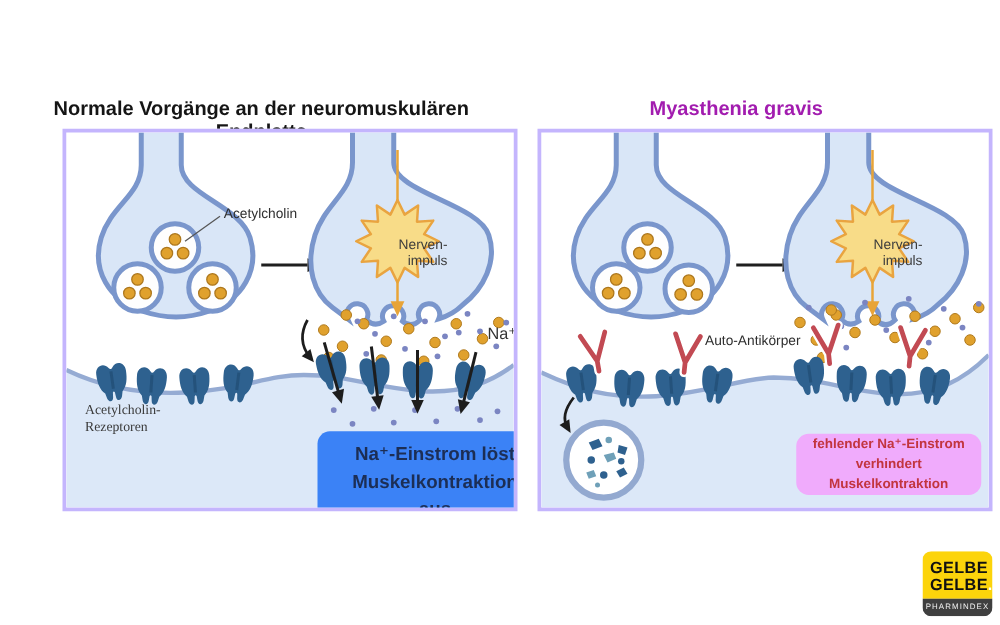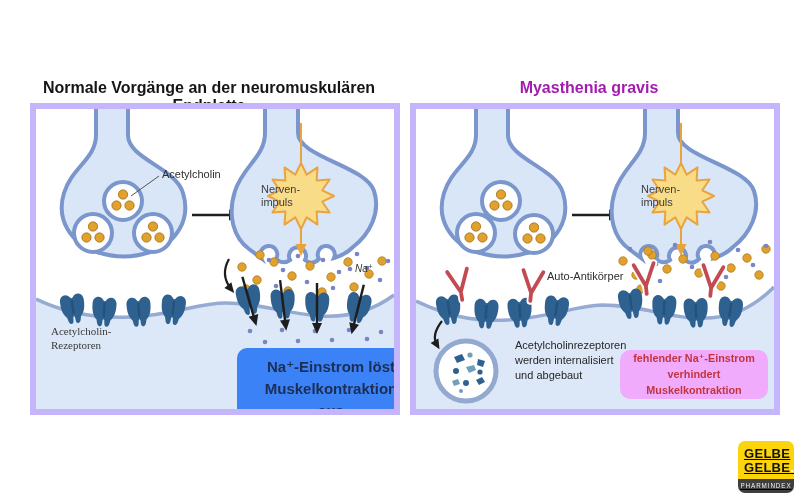--- a/index.html
+++ b/index.html
@@ -2,37 +2,37 @@
 <html><head>
 <meta charset="utf-8">
 <style>
   html,body{margin:0;padding:0;background:#fff;}
   #stage{position:relative;width:800px;height:500px;background:#fff;overflow:hidden;
          font-family:"Liberation Sans","DejaVu Sans",sans-serif;}
   .title{position:absolute;top:79px;width:358px;text-align:center;
          font-size:16px;font-weight:bold;color:#151515;}
   .title-left{left:30px;}
   .title-right{left:410px;color:#a21caf;}
-  .panel{position:absolute;top:103px;width:358px;height:300px;border:6px solid #c4b5fd;
-         background:#fff;overflow:hidden;}
+  .panel{position:absolute;top:103px;width:358px;height:300px;border:3px solid #c4b5fd;
+         background:#fff;overflow:hidden;margin-left:20px;}
   #panelL{left:30px;} #panelR{left:410px;}
   .panel svg{position:absolute;left:0;top:0;}
   .lbl{position:absolute;font-size:11px;color:#2f2f2f;white-space:pre-line;line-height:1.3;}
   .acetyl{left:126px;top:58px;}
-  .impulse{left:225px;top:74px;width:80px;text-align:left;color:#3c3c3c;line-height:1.2;}
-  .sodium{left:319px;top:153px;font-size:10px;color:#333;font-style:italic;}
+  .impulse{left:225px;top:84px;width:80px;text-align:right;color:#3c3c3c;line-height:1.2;}
+  .sodium{left:337px;top:153px;font-size:13px;color:#333;}
   .receptors-label{left:15px;top:215px;width:122px;color:#3a3a3a;font-family:Liberation Serif, serif;}
   .autoab{left:131px;top:160px;}
   .intern{left:99px;top:229px;color:#262626;line-height:1.35;}
   .resultbox{position:absolute;border-radius:10px;text-align:center;font-weight:bold;white-space:pre-line;}
   .resultbox.blue{left:201px;top:239px;width:152px;padding:8px 18px;background:#3b82f6;
          color:#1c2e55;font-size:15px;line-height:1.45;}
   .resultbox.red{left:204px;top:241px;width:144px;padding:0 2px;background:#f0abfc;
          color:#c2353f;font-size:10.8px;line-height:1.5;}
-  .logo{position:absolute;left:738px;top:441px;width:56px;border-radius:7px;overflow:hidden;text-decoration:underline;}
+  .logo{position:absolute;left:738px;top:441px;width:56px;border-radius:7px;overflow:hidden;}
   .logo-top{background:#fcd40b;padding:6px 0 4px 6px;font-weight:800;font-size:13px;
          line-height:14px;color:#111;letter-spacing:.3px;}
   .logo-dot{color:#fff;}
   .logo-strip{background:#3f3f3f;color:#f2f2f2;font-size:6.3px;text-align:center;
          letter-spacing:.9px;padding:3px 0 4px 0;}
 </style>
 </head>
 <body>
 
 <svg width="0" height="0" style="position:absolute" aria-hidden="true">
@@ -269,23 +269,20 @@
         <circle cx="64" cy="263" r="2.6" fill="#2e618f"></circle>
         <path d="M36,272 l6,-2 l2,5 l-6,2 z" fill="#6fa0b8"></path>
         <circle cx="50" cy="274" r="3" fill="#2e618f"></circle>
         <path d="M60,271 l6,-3 l3,5 l-6,3 z" fill="#2e618f"></path>
         <circle cx="45" cy="282" r="2" fill="#6fa0b8"></circle>
       </g>
     </svg>
     <div class="lbl impulse">Nerven-
 impuls</div>
     <div class="lbl autoab">Auto-Antikörper</div>
-    <div class="lbl intern">Acetylcholinrezeptoren
-werden internalisiert
-und abgebaut</div>
     <div class="resultbox red">fehlender Na⁺-Einstrom
 verhindert
 Muskelkontraktion</div>
   </div>
 
   <div class="logo">
     <div class="logo-top">
       <div><span>GELBE</span></div>
       <div><span>GELBE</span><span class="logo-dot">.</span></div>
     </div>

